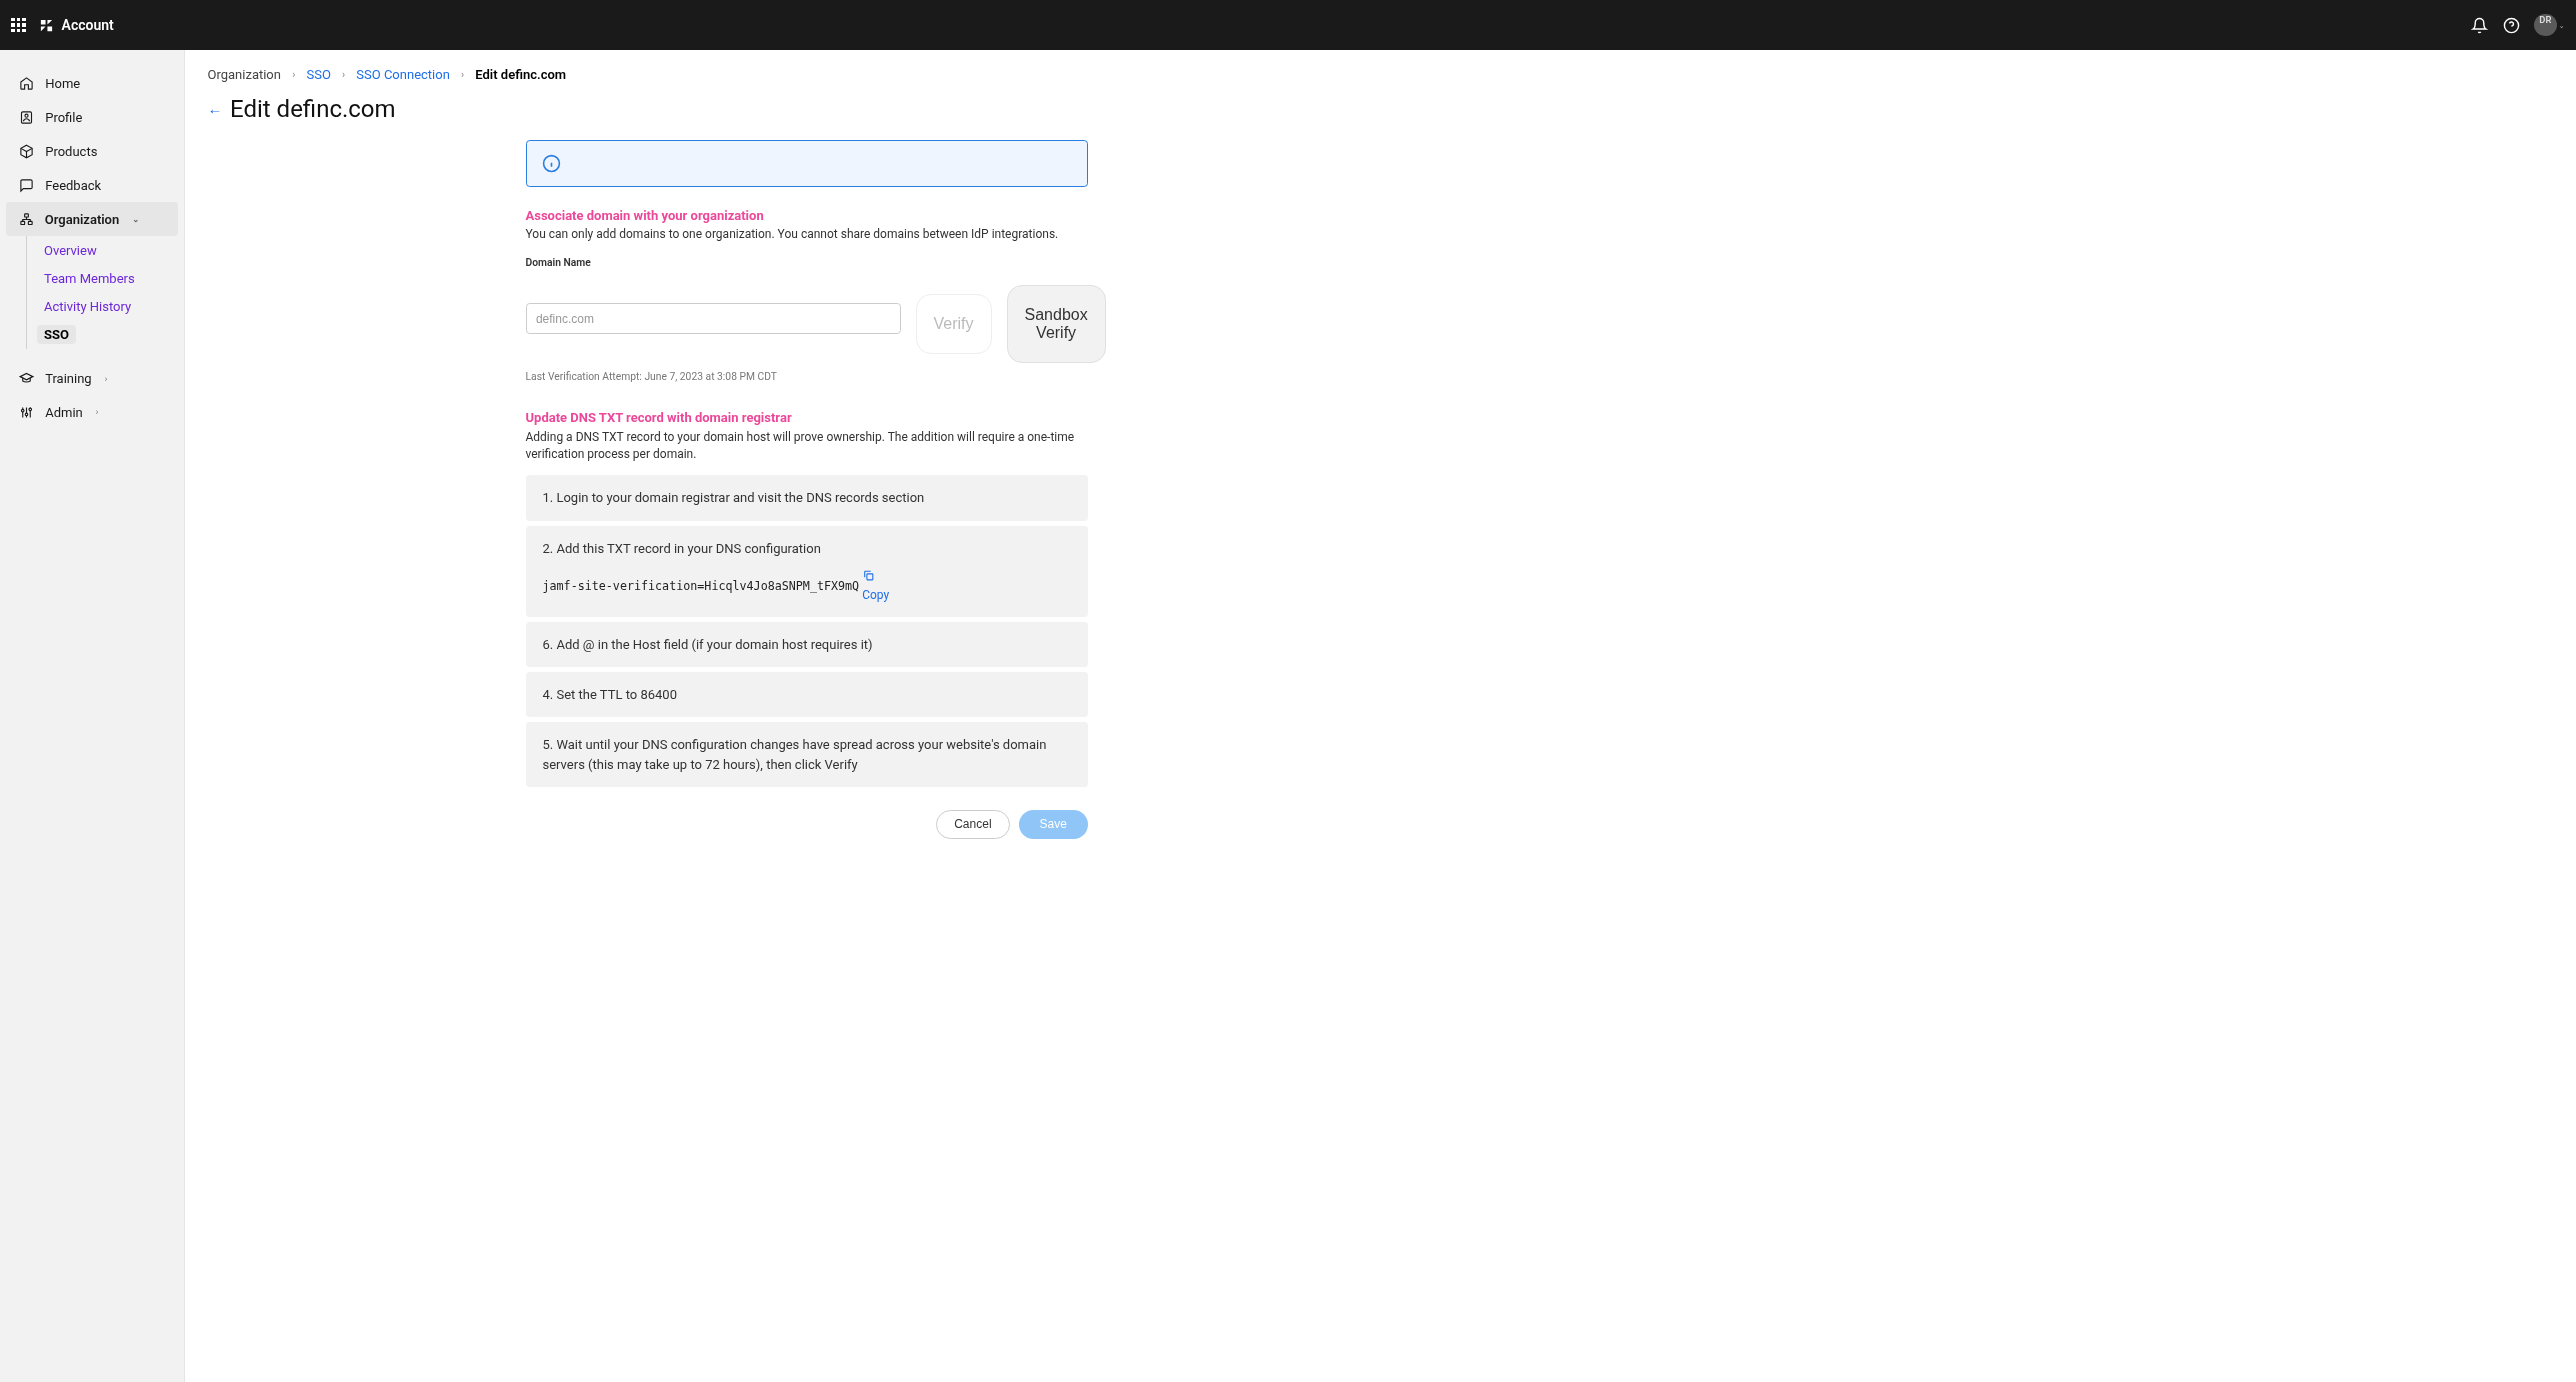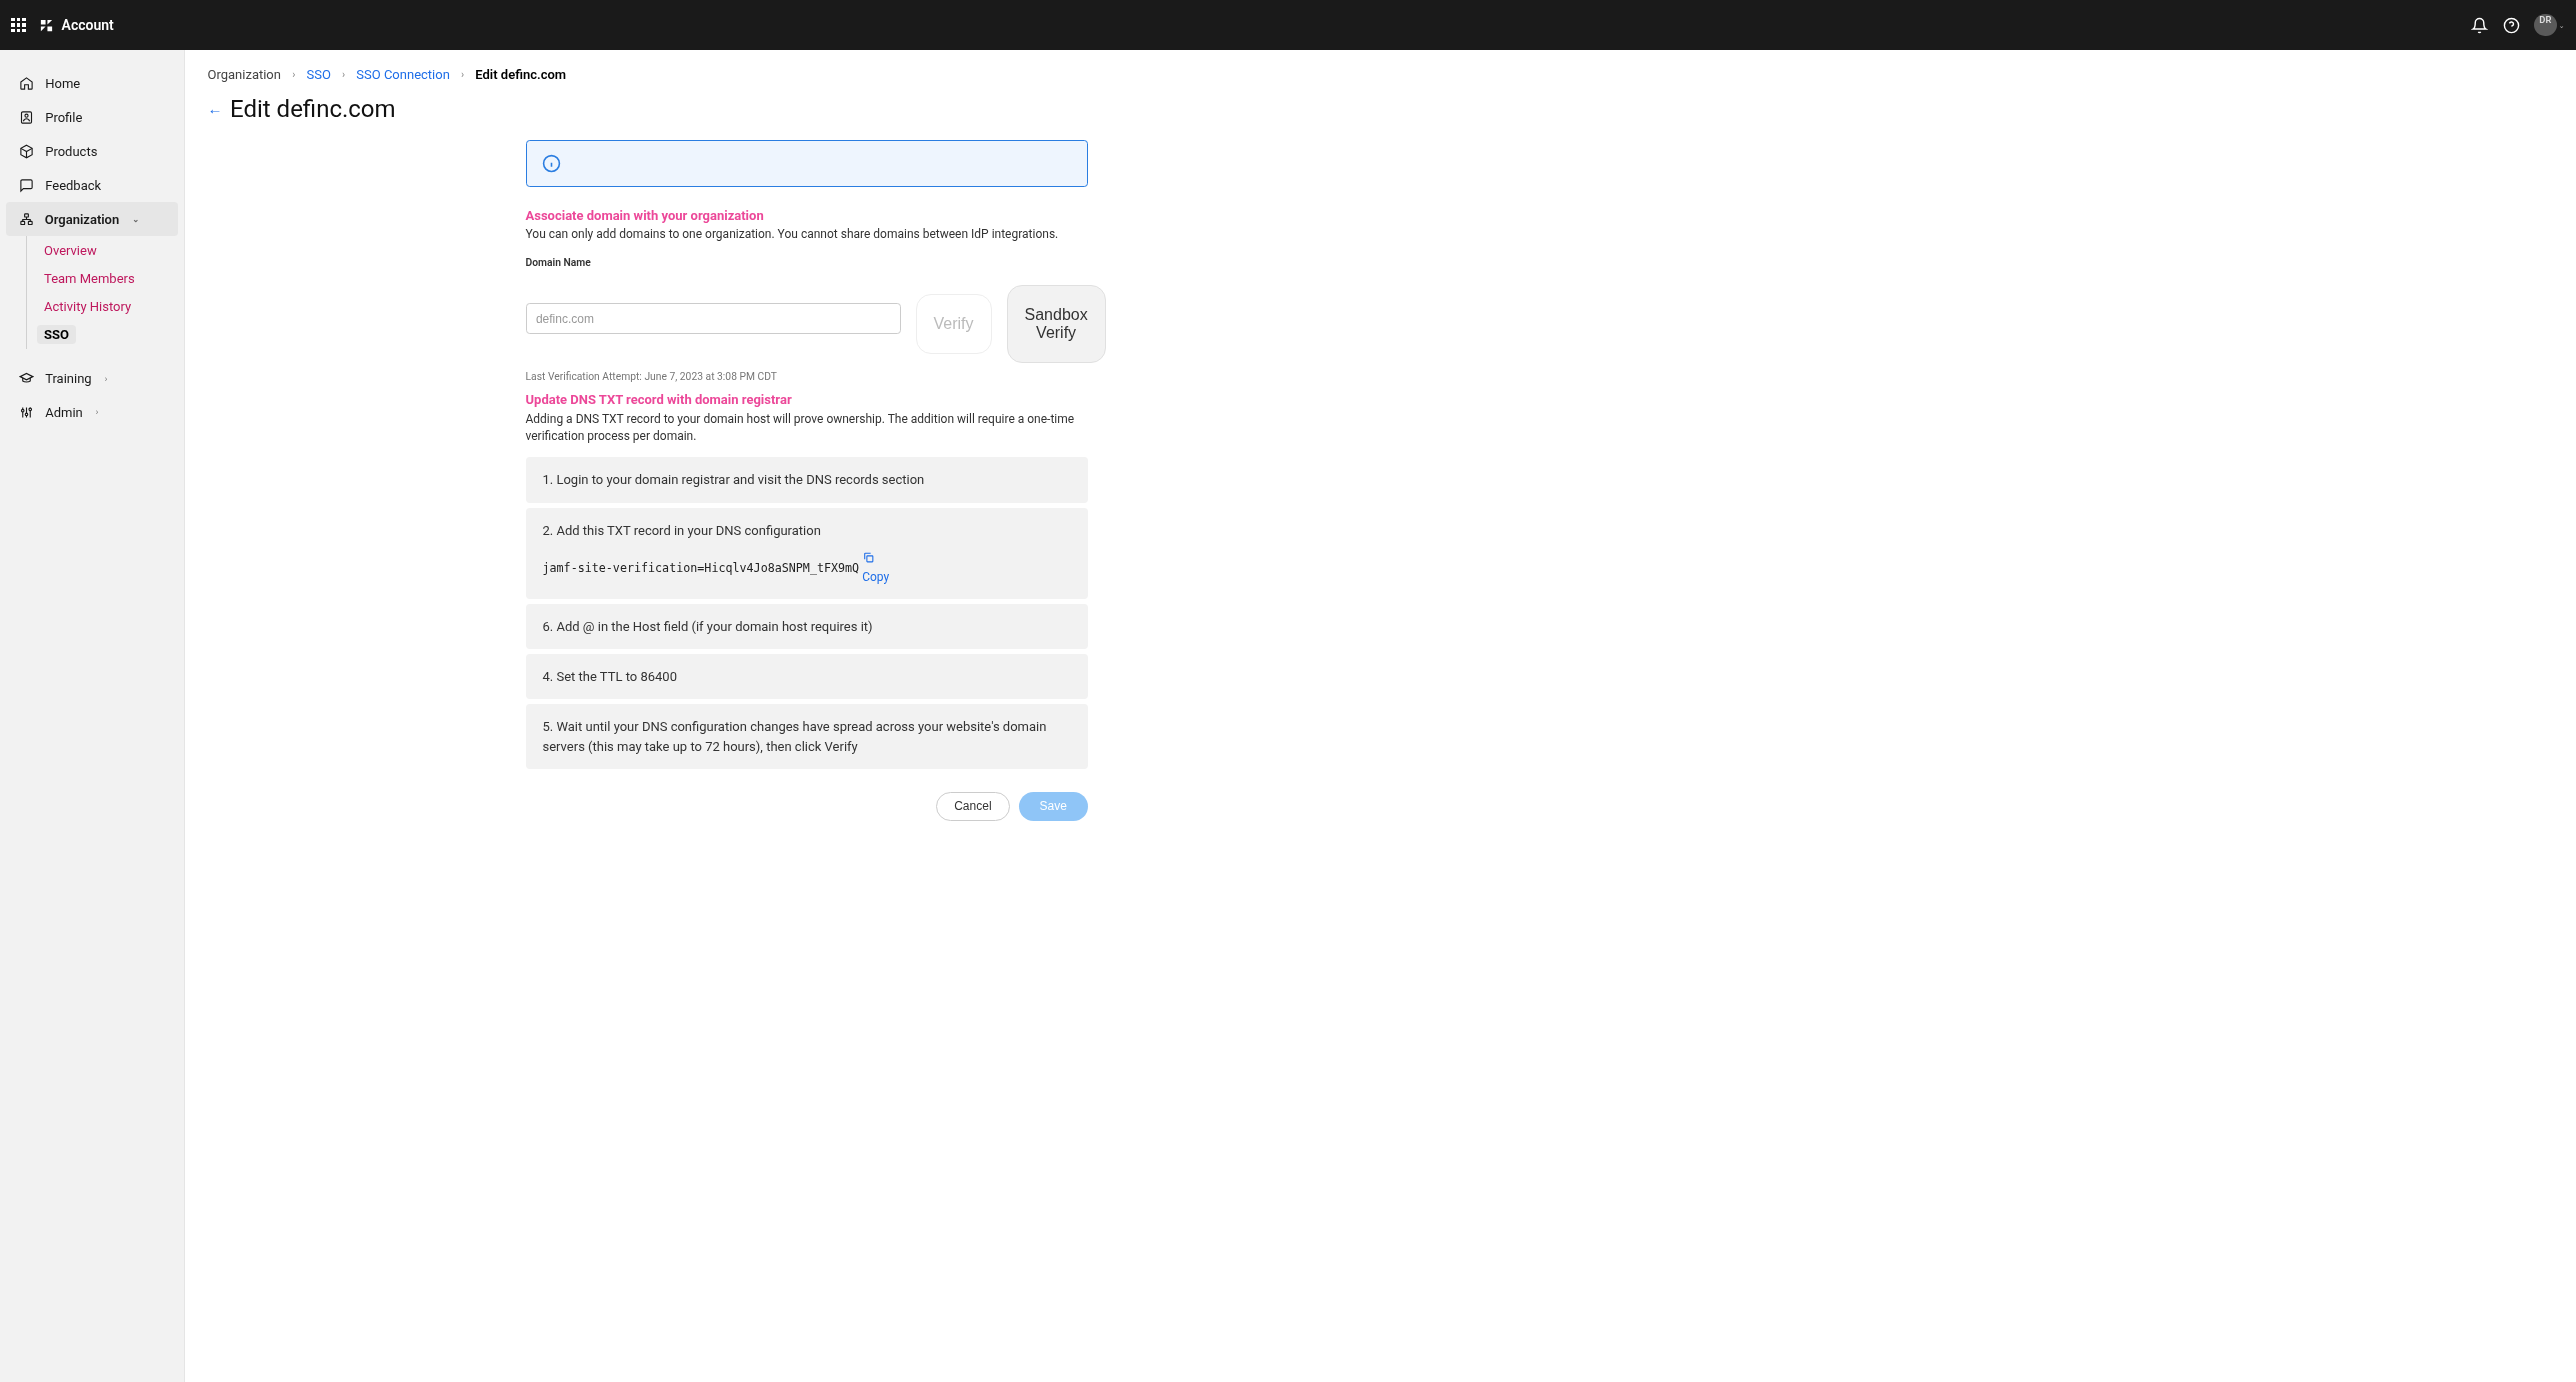--- a/index.html
+++ b/index.html
@@ -19,21 +19,21 @@
   .avatar-wrap { display: flex; align-items: center; gap: 1.9px; cursor: pointer; }
   .caret-down { font-size: 7.5px; color: #aaa; }
   
   
   .layout { display: flex; height: calc(100% - 34px); }
   .sidebar { width: 185px; background: #f2f2f2; border-right: 0.9px solid #e5e5e5; padding-top: 17px; }
   .nav-item { display: flex; align-items: center; gap: 11.2px; padding: 9.4px 19px; color: #1a1a1a; cursor: pointer; font-size: 13px; }
   .nav-item svg { width: 15px; height: 15px; flex-shrink: 0; }
   .nav-item.active { background: #e6e6e6; font-weight: 600; border-radius: 3.7px; margin: 0 5.6px; padding: 9.4px 13px; }
   .nav-submenu { border-left: 0.9px solid #d0d0d0; margin-left: 26px; }
-  .nav-sub-item { padding: 6.6px 0 6.6px 17px; cursor: pointer; font-size: 13px; color: #be185d; }
+  .nav-sub-item { padding: 6.6px 0 6.6px 17px; cursor: pointer; font-size: 13px; color: #6d28d9; }
   .nav-sub-item.active { font-weight: 700; color: #000; }
   .nav-sub-item.active span { background: #e6e6e6; padding: 1.9px 7.5px; border-radius: 3.7px; margin-left: -7.5px;}
   .nav-caret { font-size: 8.4px; margin-left: 1.9px; color: #666; }
   
   
   .main { flex: 1; overflow-y: auto; padding: 17px 22.5px 37px 22.5px; }
   .breadcrumb { display: flex; align-items: center; gap: 11.2px; font-size: 13px; color: #444; margin-bottom: 13px; }
   .breadcrumb .bc-link { color: #1e6ee8; cursor: pointer; }
   .breadcrumb .bc-sep { color: #888; font-size: 10.3px; }
   .breadcrumb .bc-current { color: #000; font-weight: 600; }
@@ -51,21 +51,21 @@
   .section-title { font-weight: 700; font-size: 13px; color: #ec4899; margin-bottom: 3.7px; }
   .section-desc { font-size: 12px; color: #333; margin-bottom: 13px; line-height: 1.4; }
   
   .field-label { font-size: 10.3px; font-weight: 600; color: #333; margin-bottom: 5.6px; display: block; }
   .field-row { display: flex; align-items: center; gap: 15px; margin-bottom: 7.5px; }
   .text-input { flex: 0 0 375px; border: 0.9px solid #ccc; border-radius: 3.7px; padding: 7.5px 9.4px; font-size: 12px; color: #333; }
   .text-input::placeholder { color: #999; }
   .btn { border: 0.9px solid #ccc; background: #fff; border-radius: 15px; padding: 20px 17px; font-size: 16px; cursor: pointer; color: #333; margin-top: 10px; }
   .btn.disabled { color: #bbb; border-color: #eee; cursor: default; background: #fff; }
   .btn.sandbox { background: #f2f2f2; border-color: #e0e0e0; }
-  .hint { font-size: 10.3px; color: #777; margin-bottom: 9px; }
+  .hint { font-size: 10.3px; color: #777; margin-bottom: 27px; }
   
   .step-box { background: #f2f2f2; border-radius: 3.7px; padding: 13px 17px; margin-bottom: 4.7px; font-size: 13px; color: #333; line-height: 1.5; }
   .txt-record-row { display: flex; align-items: center; gap: 3px; margin-top: 11.2px; }
   .txt-record { font-family: ui-monospace, Menlo, Consolas, monospace; font-size: 11.7px; color: #222; }
   .copy-link { color: #1e6ee8; font-size: 12px; cursor: pointer; display: flex; align-items: flex-start; gap: 3.7px; flex-direction: column; }
   .copy-link svg { width: 13px; height: 13px; }
   
   .footer-actions { display: flex; justify-content: flex-end; gap: 9.4px; margin-top: 22.5px; }
   .btn-cancel { border: 0.9px solid #ccc; background: #fff; border-radius: 15px; padding: 6.6px 17px; font-size: 12px; cursor: pointer; color: #333; }
   .btn-save { border: none; background: #8fc5f7; color: #fff; border-radius: 15px; padding: 6.6px 20.6px; font-size: 12px; cursor: default; font-weight: 500; }

